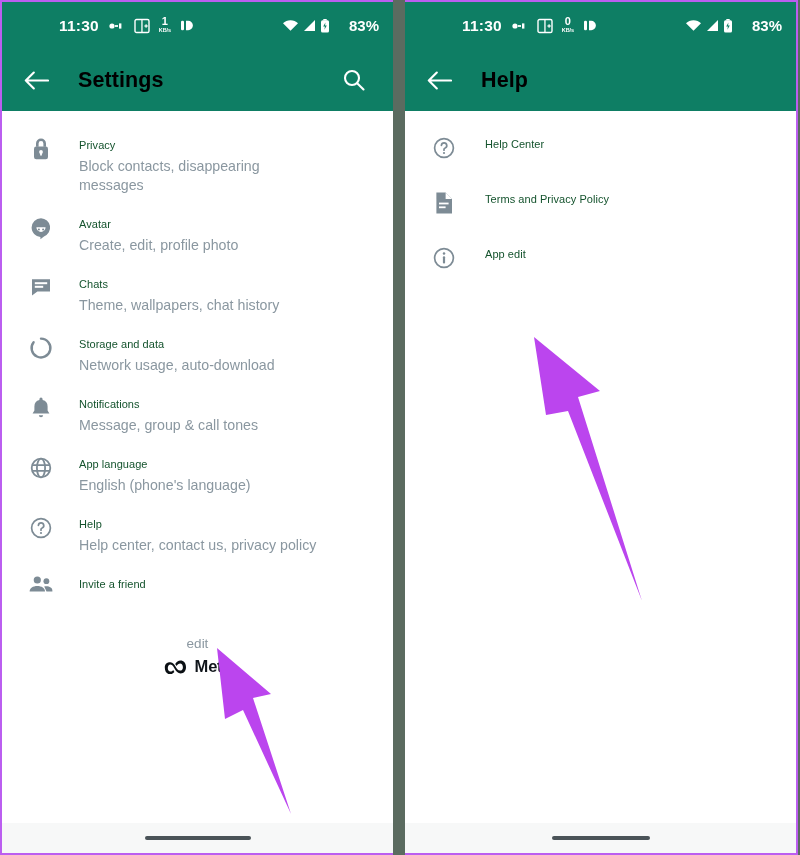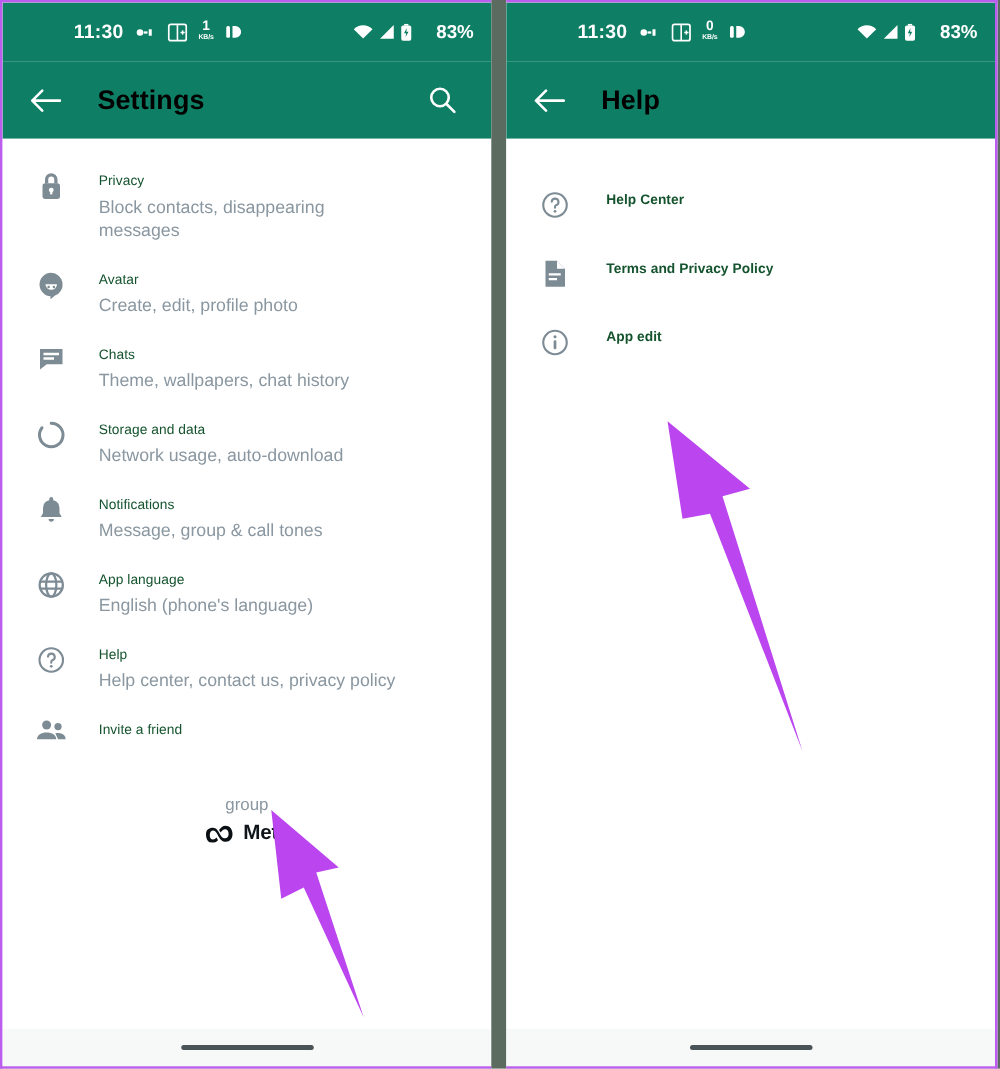--- a/index.html
+++ b/index.html
@@ -139,21 +139,21 @@
     font-size: 14.2px;
     color: #8a97a0;
     line-height: 19px;
     margin-top: 1px;
     max-width: 246px;
   }
   .row.compact .row-icon { padding-top: 1px; }
 
   
   .panel-right .row { padding-top: 14px; padding-bottom: 14px; }
-  .panel-right .list { padding-top: 24px; font-weight: bold; }
+  .panel-right .list { padding-top: 8px; }
   .panel-right .row-text { margin-left: 22px; }
 
   
   .meta-footer {
     text-align: center;
     margin-top: 30px;
   }
   .meta-from {
     font-size: 13.5px;
     color: #8a97a0;
@@ -369,21 +369,21 @@
             <path d="M1.6 17.4c0-3.3 3.4-5.4 7.7-5.4s7.7 2.1 7.7 5.4z"></path>
             <path d="M16.2 12.6c4.2-.9 8.2.9 8.2 4.1v.7h-5.9z"></path>
           </svg>
         </span>
         <span class="row-text">
           <div class="row-title">Invite a friend</div>
         </span>
       </div>
 
       <div class="meta-footer">
-        <div class="meta-from">group</div>
+        <div class="meta-from">edit</div>
         <div class="meta-brand">
           <svg width="25" height="14" viewBox="0 0 25 14">
             <path d="M6.4 2.2c2.6 0 4 2.4 5.1 4.3 1.1 1.9 2.3 4.1 4.6 4.1 1.7 0 2.8-1.3 2.8-3.4 0-2.3-1.2-3.8-2.8-3.8-1.5 0-2.6 1.1-3.6 2.6l-1.3-2.1C12.6 2.3 14.2.6 16.4.6c3.3 0 5.6 2.7 5.6 6.6 0 3.7-2.1 6.2-5.3 6.2-2.9 0-4.5-1.9-5.9-4.3C9.6 7 8.6 4.4 6.5 4.4c-1.6 0-2.7 1.4-2.7 3.7 0 2.1 1 3.5 2.6 3.5 1.1 0 2-.6 2.8-1.6l1.2 2.1c-1.1 1.2-2.4 2.2-4.2 2.2C2.9 14.3.8 11.6.8 7.5.8 4 2.9 2.2 6.4 2.2z" fill="#0b1014"></path>
           </svg>
           <span class="meta-word">Meta</span>
         </div>
       </div>
 
       <svg class="arrow" style="left:193px; top:525px;" width="120" height="190" viewBox="0 0 120 190">
         <path d="M22 12 L76 58 L58 62 L96 178 L48 74 L30 83 Z" fill="#bb45ee"></path>

